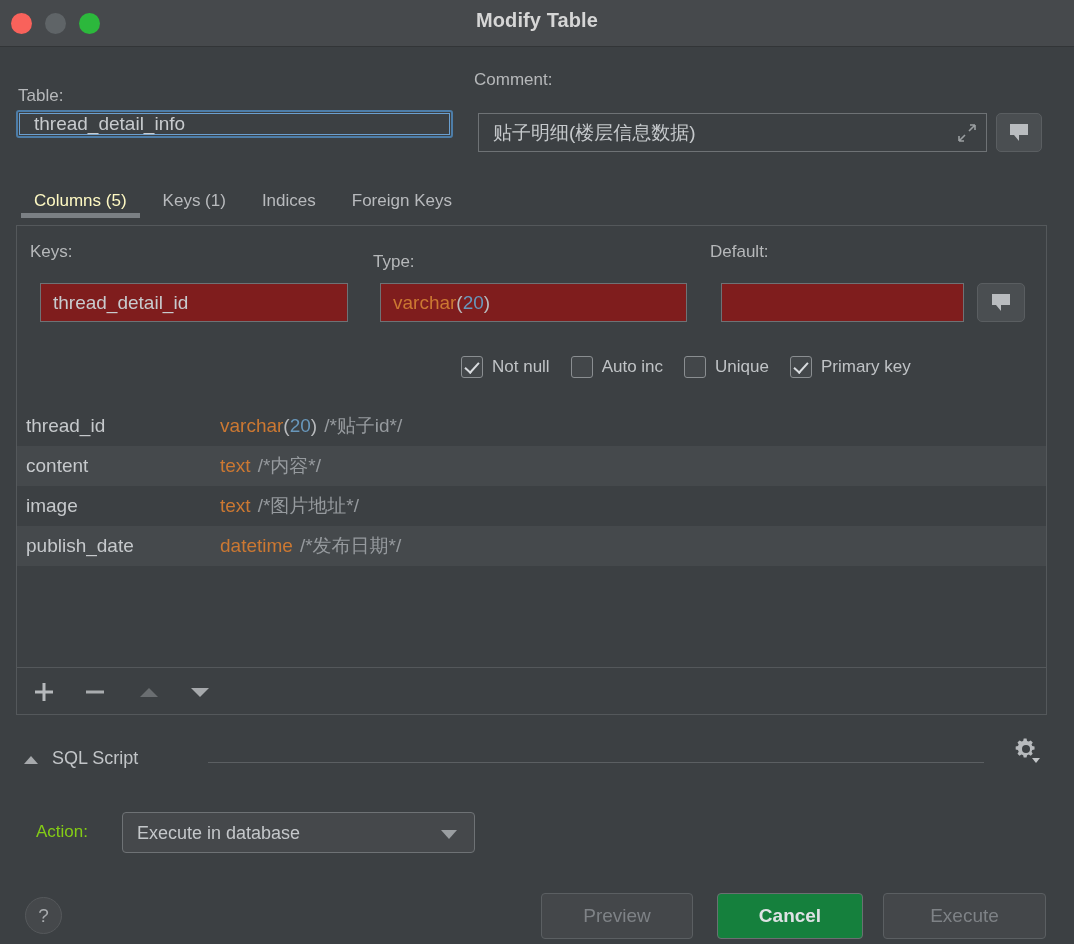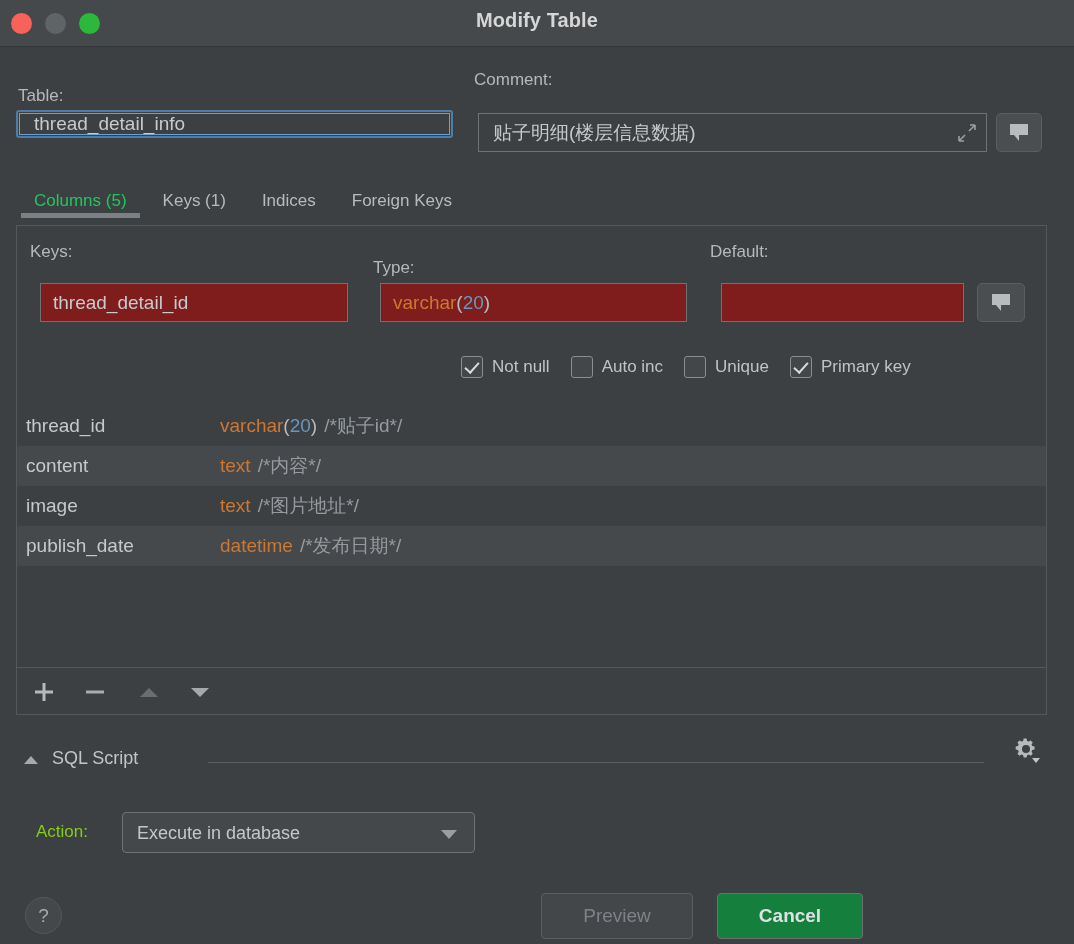--- a/index.html
+++ b/index.html
@@ -126,21 +126,21 @@
     align-items: flex-start;
   }
   .tab {
     position: relative;
     font-size: 17px;
     color: #b8babd;
     padding: 0 18px;
     line-height: 29px;
     white-space: nowrap;
   }
-  .tab.active { color: #22c55e; }
+  .tab.active { color: #fef9c3; }
   .tab.active::after {
     content: "";
     position: absolute;
     left: 5px; right: 5px;
     bottom: -3px;
     height: 5px;
     background: #7b8084;
   }
 
   
@@ -152,21 +152,21 @@
     box-sizing: border-box;
     background: #3c4043;
   }
 
   .field-label {
     position: absolute;
     font-size: 17px;
     color: #b6b8ba;
   }
   #name-label    { left: 30px;  top: 242px; }
-  #type-label    { left: 373px; top: 258px; }
+  #type-label    { left: 373px; top: 252px; }
   #default-label { left: 710px; top: 242px; }
 
   .plain-input {
     position: absolute;
     border: 1px solid #6e7275;
     box-sizing: border-box;
     background: #7f1d1d;
   }
   #name-input    { left: 40px;  top: 283px; width: 308px; height: 39px; }
   #type-input    { left: 380px; top: 283px; width: 307px; height: 39px; }
@@ -528,14 +528,15 @@
 
   <div class="action-label">Action:</div>
   <div class="combo">
     <div class="cval">Execute in database</div>
     <div class="carrow"></div>
   </div>
 
   <div id="help-btn">?</div>
   <div class="dlg-btn" id="preview-btn">Preview</div>
   <div class="dlg-btn enabled" id="cancel-btn">Cancel</div>
+  <div class="dlg-btn" id="execute-btn">Execute</div>
 
 </div>
 
 </body></html>

